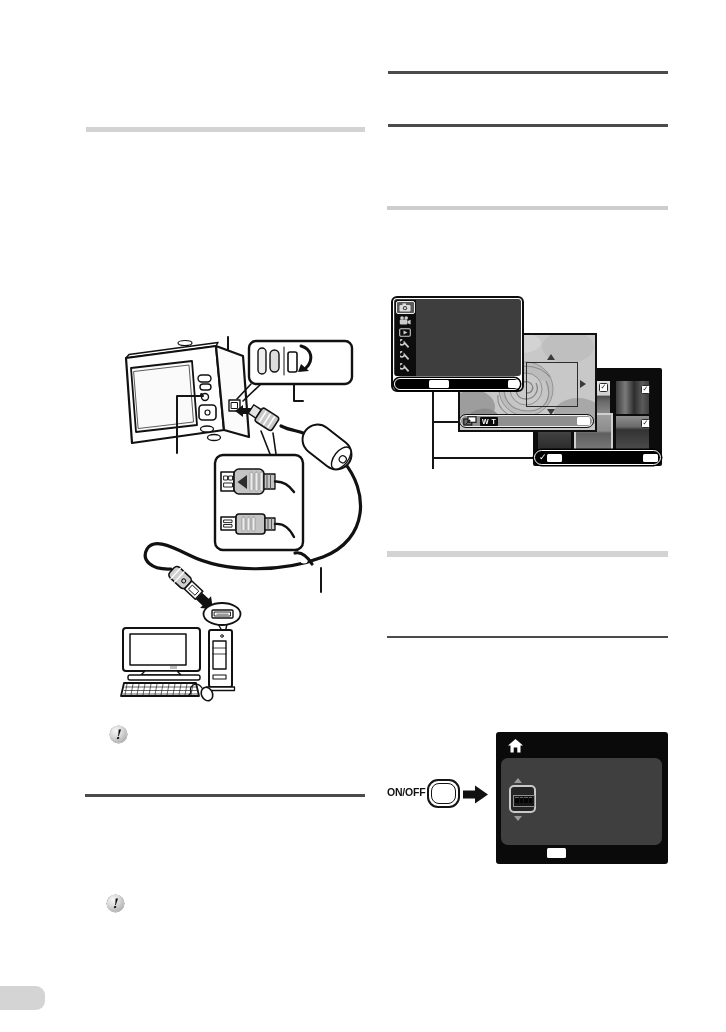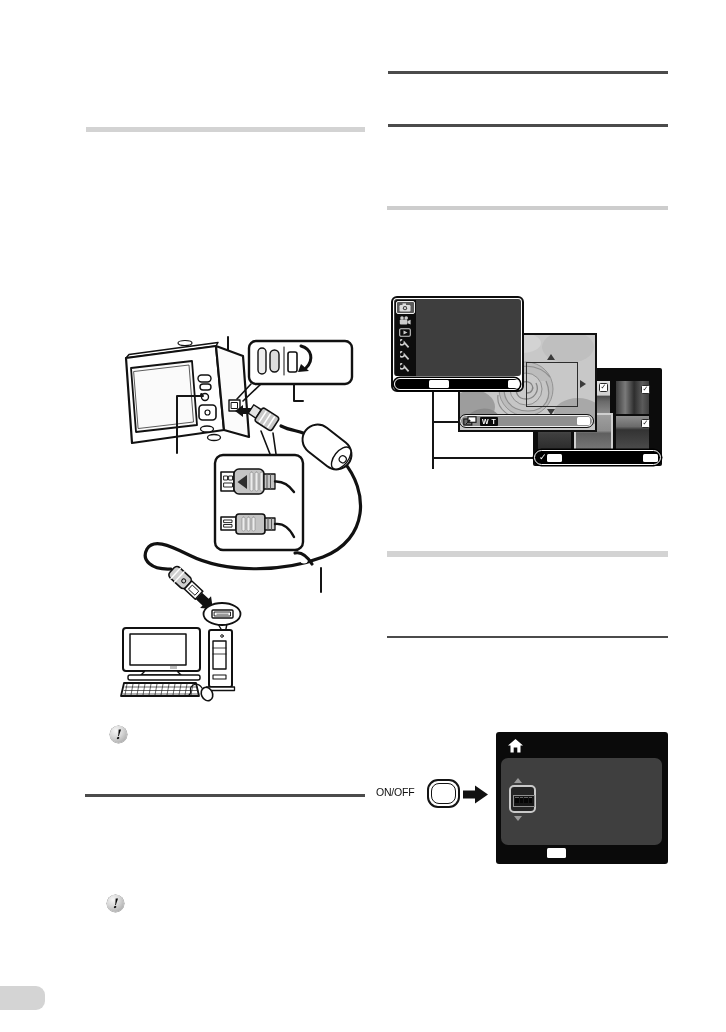--- a/index.html
+++ b/index.html
@@ -47,21 +47,21 @@
   .thumb{position:absolute;width:33px;height:33px;}
   .thumb.sel{width:39px;height:39px;border:2px solid #cfcfcf;box-sizing:border-box;}
   .chk{position:absolute;width:9px;height:9px;background:#fff;border:1px solid #2a2a2a;border-radius:1.5px;
     box-sizing:border-box;display:flex;align-items:center;justify-content:center;
     font-family:"DejaVu Sans",sans-serif;font-size:7px;font-weight:bold;color:#1c1c1c;line-height:7px;}
   #screen3 .bar{position:absolute;left:1px;top:82px;width:127px;height:15px;background:#000;
     border:1px solid #fff;box-shadow:0 0 0 1.5px #000;border-radius:8px;box-sizing:border-box;}
   #screen3 .bar .chkglyph{position:absolute;left:4px;top:1px;color:#fff;font-size:9px;font-weight:bold;
     font-family:"DejaVu Sans",sans-serif;}
   
-  #onoff-label{position:absolute;left:376px;top:786px;font-size:10.5px;font-weight:normal;color:#111;
+  #onoff-label{position:absolute;left:387px;top:786px;font-size:10.5px;font-weight:bold;color:#111;
     letter-spacing:-0.2px;}
   #onoff-btn{position:absolute;left:427px;top:779px;width:33px;height:29px;border:2px solid #141414;
     border-radius:11px;box-sizing:border-box;background:#fff;}
   #onoff-btn .inner{position:absolute;left:2px;top:2px;right:2px;bottom:2px;border:1.5px solid #141414;
     border-radius:8px;background:#fff;}
   
   #homescreen{position:absolute;left:496px;top:732px;width:172px;height:132px;background:#0a0a0a;
     border-radius:3px;}
   #homescreen .content{position:absolute;left:5px;top:26px;width:161px;height:87px;background:#3f3f3f;
     border-radius:7px;}

